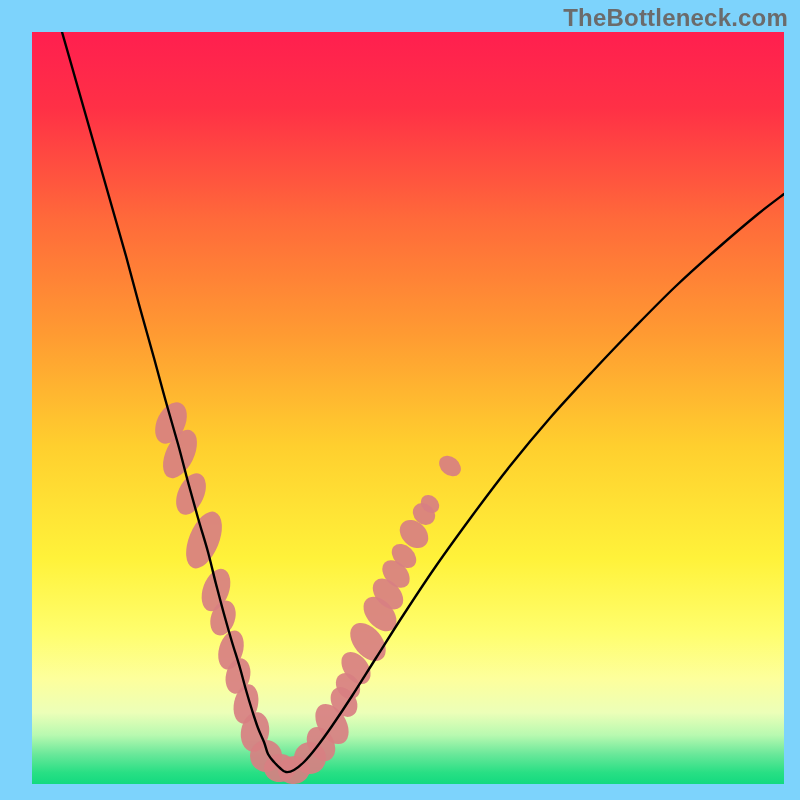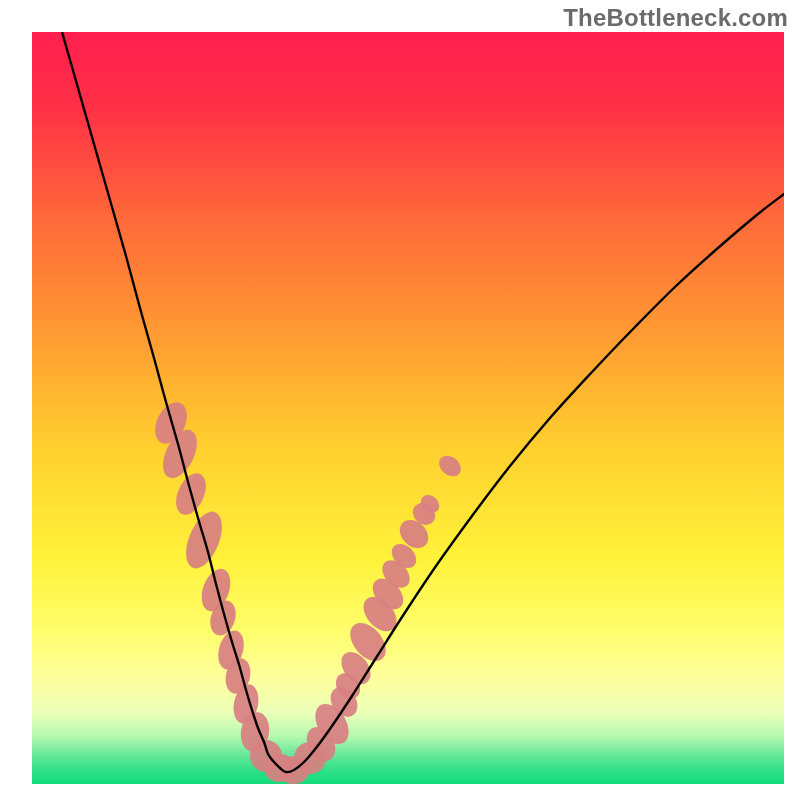--- a/index.html
+++ b/index.html
@@ -10,21 +10,21 @@
     background: #000;
     font-family: Arial, Helvetica, sans-serif;
     overflow: hidden;
   }
   .frame {
     position: absolute;
     left: 0;
     top: 0;
     width: 800px;
     height: 800px;
-    background: #ffffff;
+    background: #7dd3fc;
   }
   .plot-area {
     position: absolute;
     left: 32px;
     top: 32px;
     width: 752px;
     height: 752px;
     overflow: hidden;
   }
   .gradient-layer {

